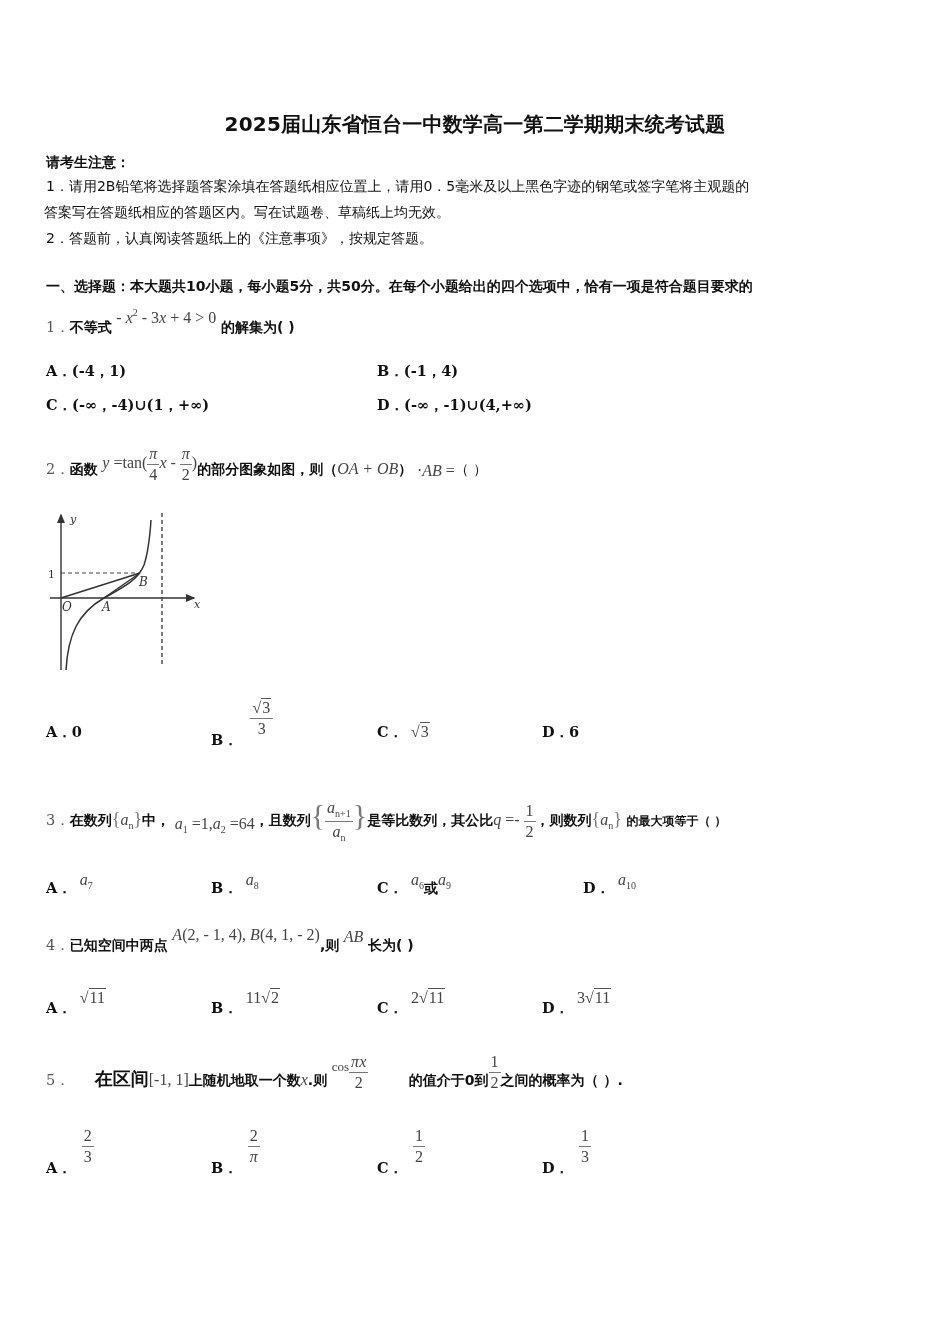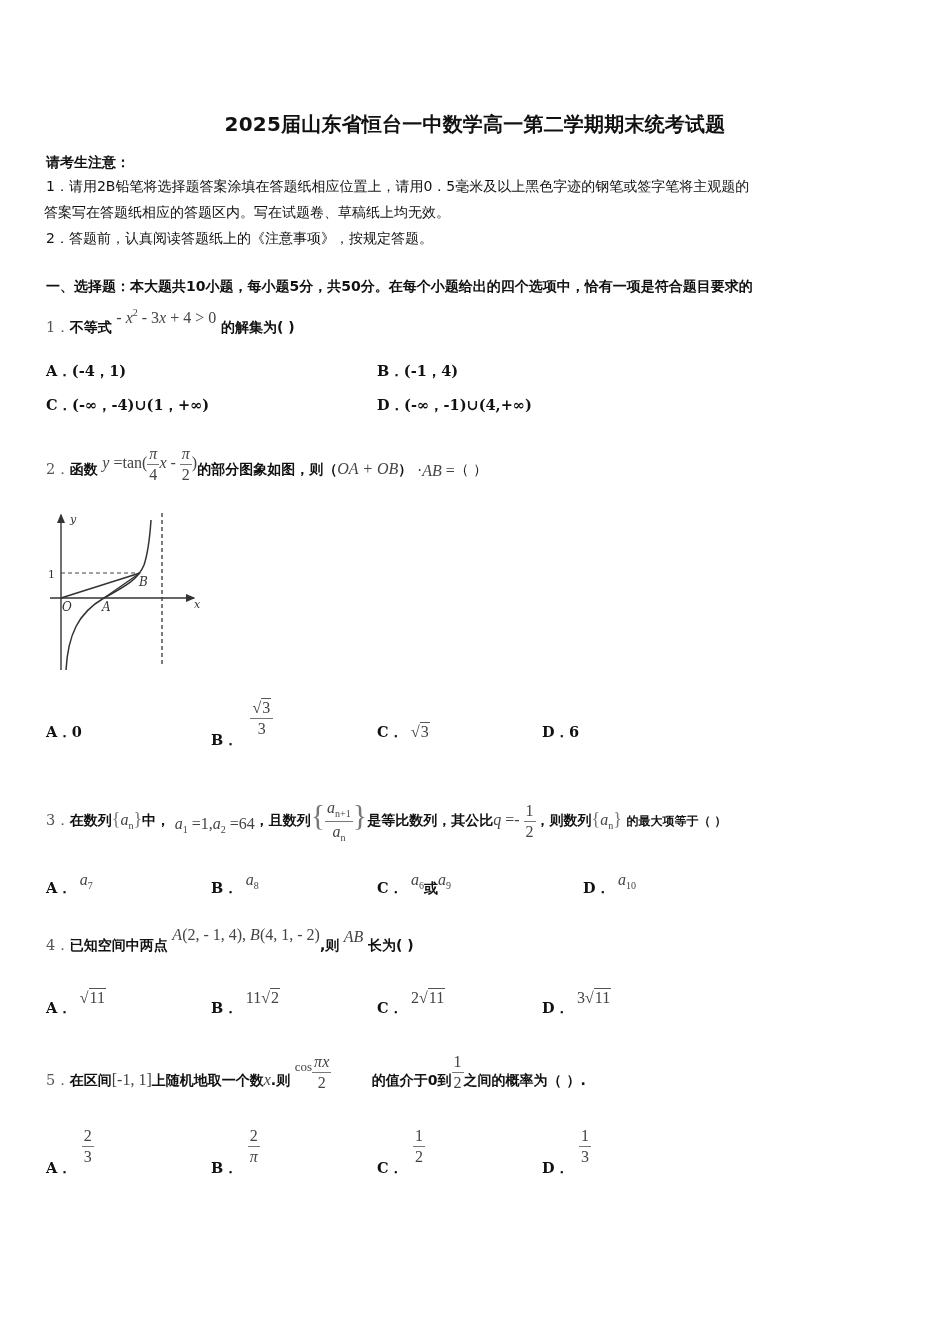--- a/index.html
+++ b/index.html
@@ -107,21 +107,21 @@
   <span class="math" style="position:relative;top:-10px;"><span class="mi">A</span>(2, - 1, 4), <span class="mi">B</span>(4, 1, - 2)</span><span class="bold" style="font-family:'DejaVu Sans',sans-serif;font-size:14px;">,则</span>
   <span class="math mi" style="position:relative;top:-8px;">AB</span>
   <span class="bold" style="font-family:'DejaVu Sans',sans-serif;font-size:14px;">长为(  )</span>
 </div>
 <div class="abs txt" style="left:46px;top:994px;"><span class="opt-label" style="position:relative;top:4px;">A．</span><span class="math" style="margin-left:8px;position:relative;top:-6px;">√<span class="sqrt">11</span></span></div>
 <div class="abs txt" style="left:211px;top:994px;"><span class="opt-label" style="position:relative;top:4px;">B．</span><span class="math" style="margin-left:8px;position:relative;top:-6px;">11√<span class="sqrt">2</span></span></div>
 <div class="abs txt" style="left:377px;top:994px;"><span class="opt-label" style="position:relative;top:4px;">C．</span><span class="math" style="margin-left:8px;position:relative;top:-6px;">2√<span class="sqrt">11</span></span></div>
 <div class="abs txt" style="left:542px;top:994px;"><span class="opt-label" style="position:relative;top:4px;">D．</span><span class="math" style="margin-left:8px;position:relative;top:-6px;">3√<span class="sqrt">11</span></span></div>
 
 <div class="abs txt" style="left:46px;top:1062px;">
-  <span style="color:#555;">5．</span><span class="bold" style="font-family:Liberation Serif, serif;font-size:14px;">在区间</span><span class="math">[-1, 1]</span><span class="bold" style="font-family:'DejaVu Sans',sans-serif;font-size:14px;">上随机地取一个数</span><span class="math mi">x</span><span class="bold" style="font-family:'DejaVu Sans',sans-serif;font-size:14px;">.则</span>
+  <span style="color:#555;">5．</span><span class="bold" style="font-family:Liberation Serif, serif;font-size:18px;margin-left:25px;">在区间</span><span class="math">[-1, 1]</span><span class="bold" style="font-family:'DejaVu Sans',sans-serif;font-size:14px;">上随机地取一个数</span><span class="math mi">x</span><span class="bold" style="font-family:'DejaVu Sans',sans-serif;font-size:14px;">.则</span>
   <span class="math" style="position:relative;top:-8px;"><span style="font-size:13px;position:relative;top:-6px;">cos</span><span class="frac">
         <span class="num mi">πx</span>
         <span class="den">2</span>
       </span></span>
   <span class="bold" style="font-family:'DejaVu Sans',sans-serif;font-size:14px;padding-left:36px;">的值介于0到</span><span class="math frac" style="position:relative;top:-8px;">
       <span class="num">1</span>
       <span class="den">2</span>
     </span><span class="bold" style="font-family:'DejaVu Sans',sans-serif;font-size:14px;">之间的概率为（    ）.</span>
 </div>
 <div class="abs txt" style="left:46px;top:1128px;"><span class="opt-label" style="position:relative;top:22px;">A．</span><span class="math frac" style="margin-left:10px;">

